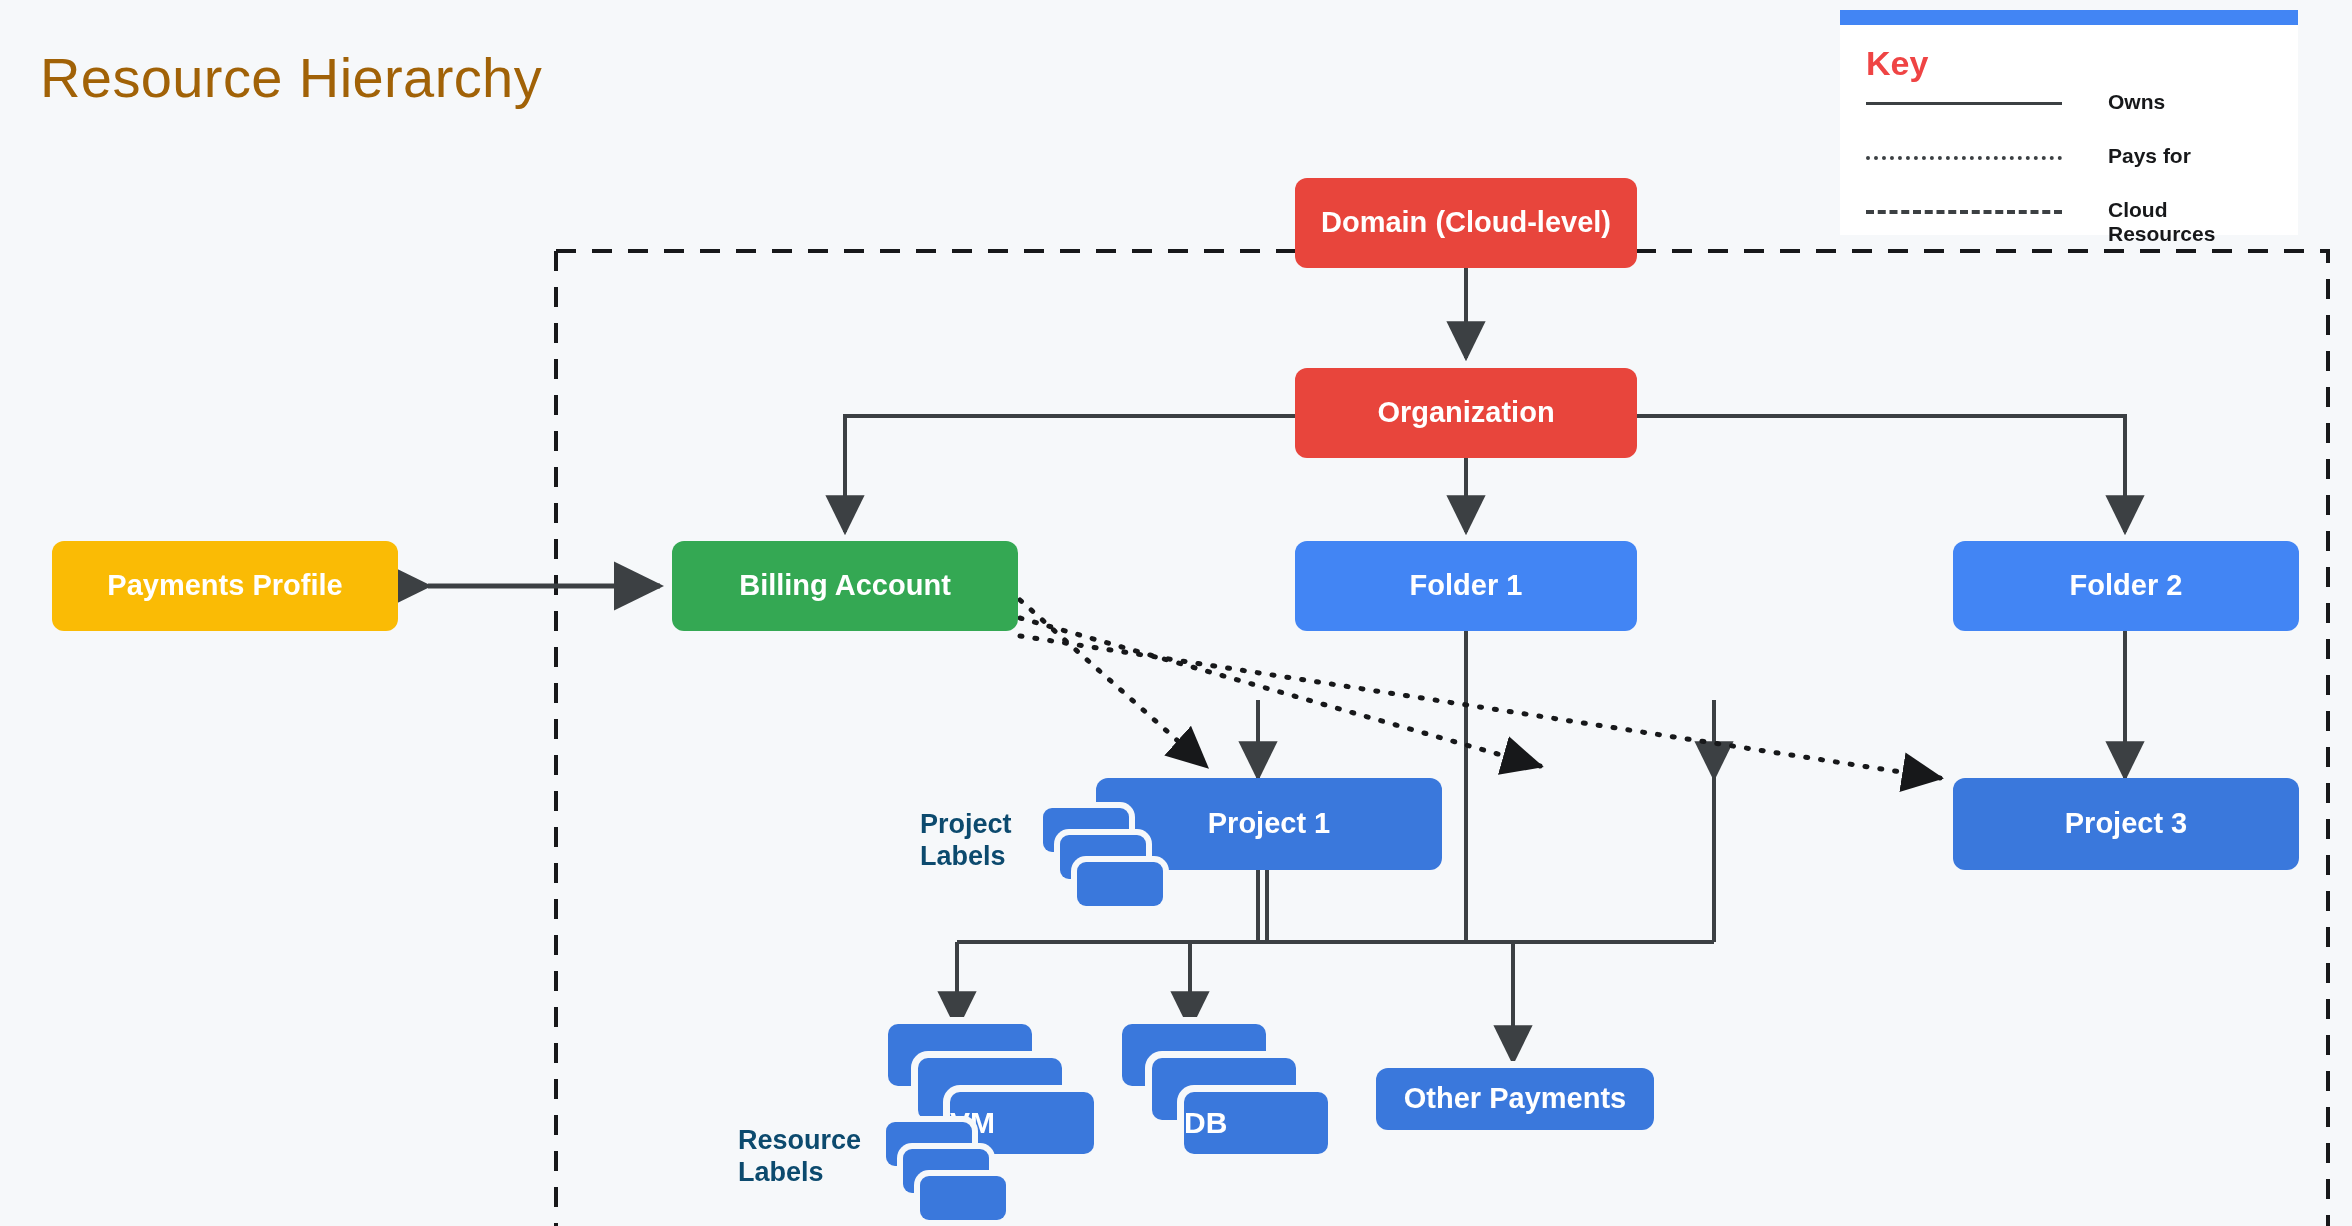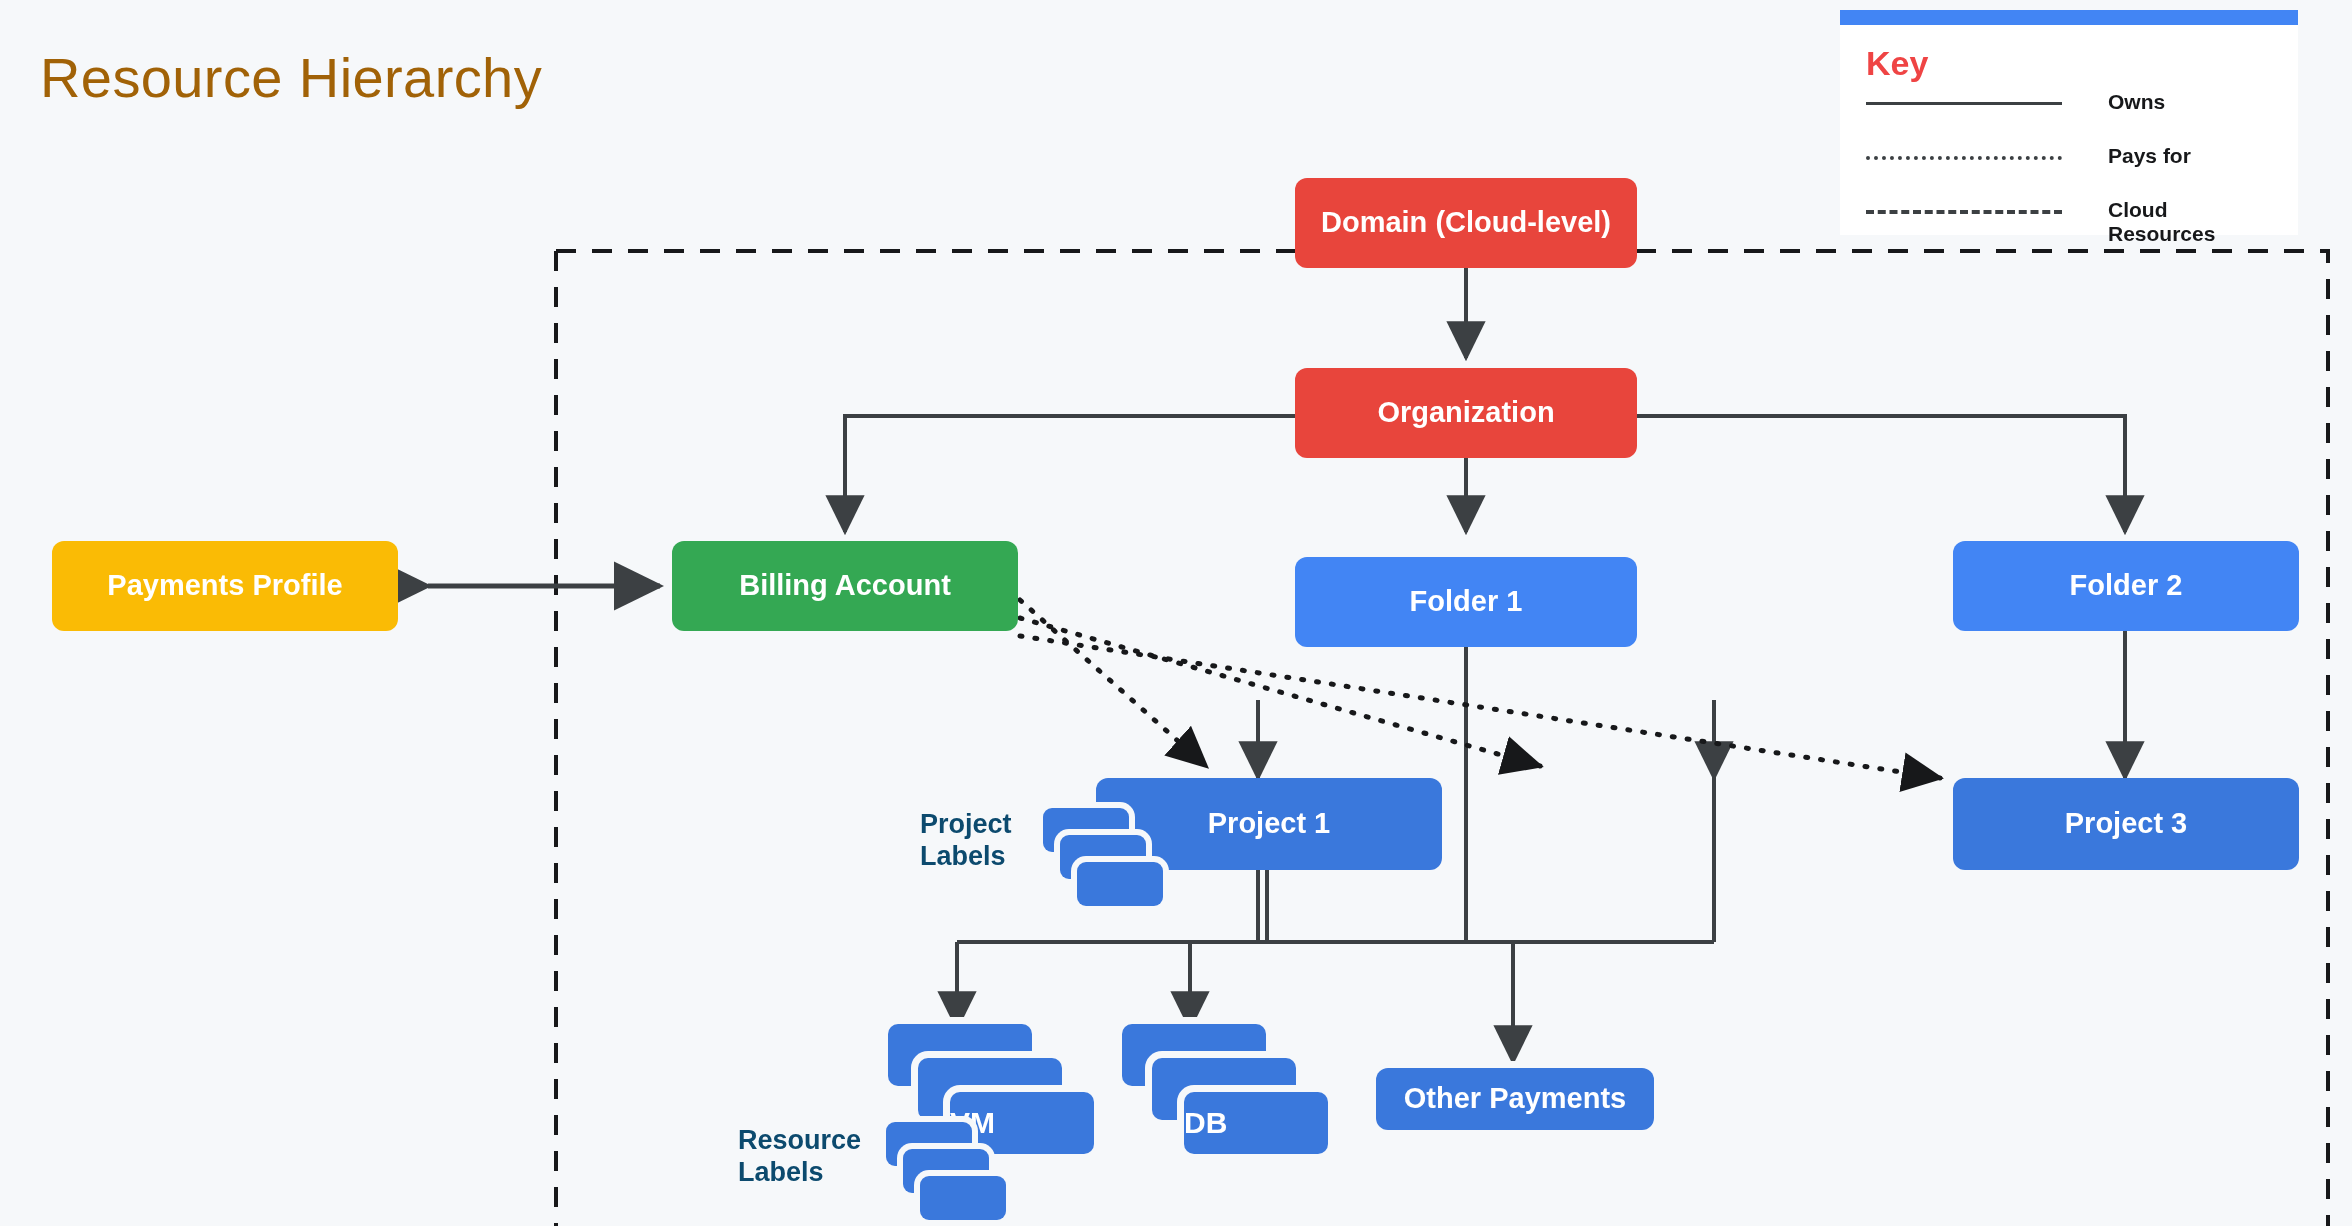--- a/index.html
+++ b/index.html
@@ -120,21 +120,21 @@
   </div>
 
   <div class="node yellow" style="left:52px;top:541px;width:346px;height:90px;">
     <span>Payments Profile</span>
   </div>
 
   <div class="node green" style="left:672px;top:541px;width:346px;height:90px;">
     <span>Billing Account</span>
   </div>
 
-  <div class="node lblue" style="left:1295px;top:541px;width:342px;height:90px;margin-top:16px;">
+  <div class="node lblue" style="left:1295px;top:541px;width:342px;height:90px;">
     <span>Folder 1</span>
   </div>
 
   <div class="node lblue" style="left:1953px;top:541px;width:346px;height:90px;">
     <span>Folder 2</span>
   </div>
 
   <div class="node dblue" style="left:1096px;top:778px;width:346px;height:92px;">
     <span>Project 1</span>
   </div>

